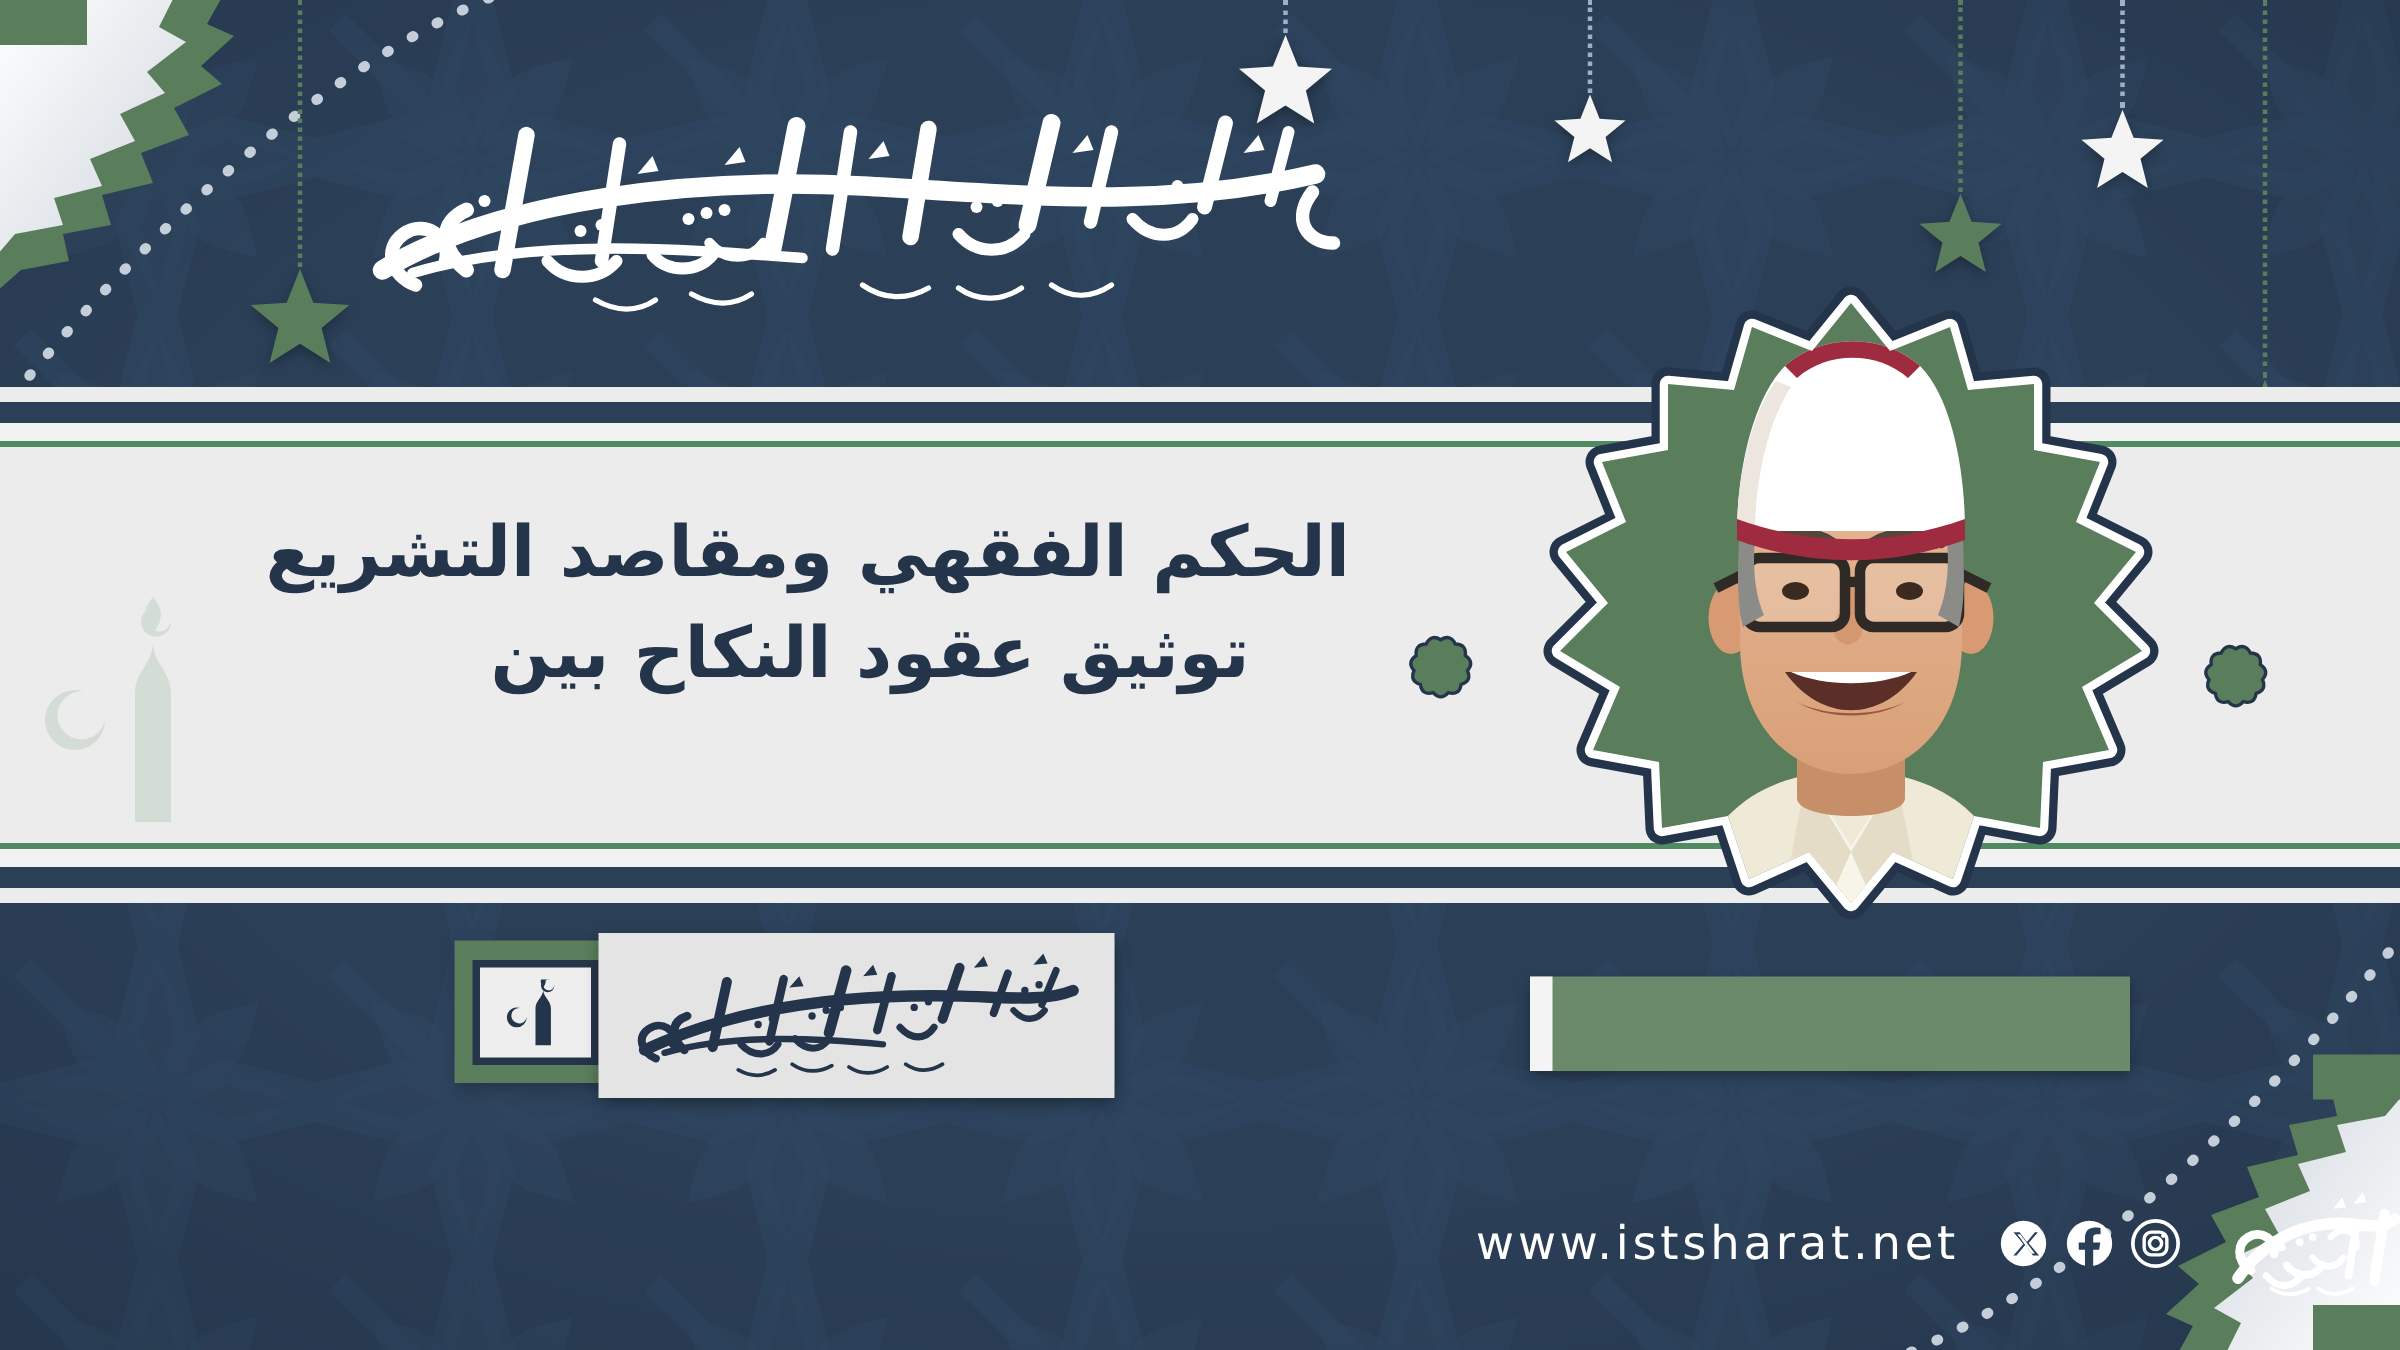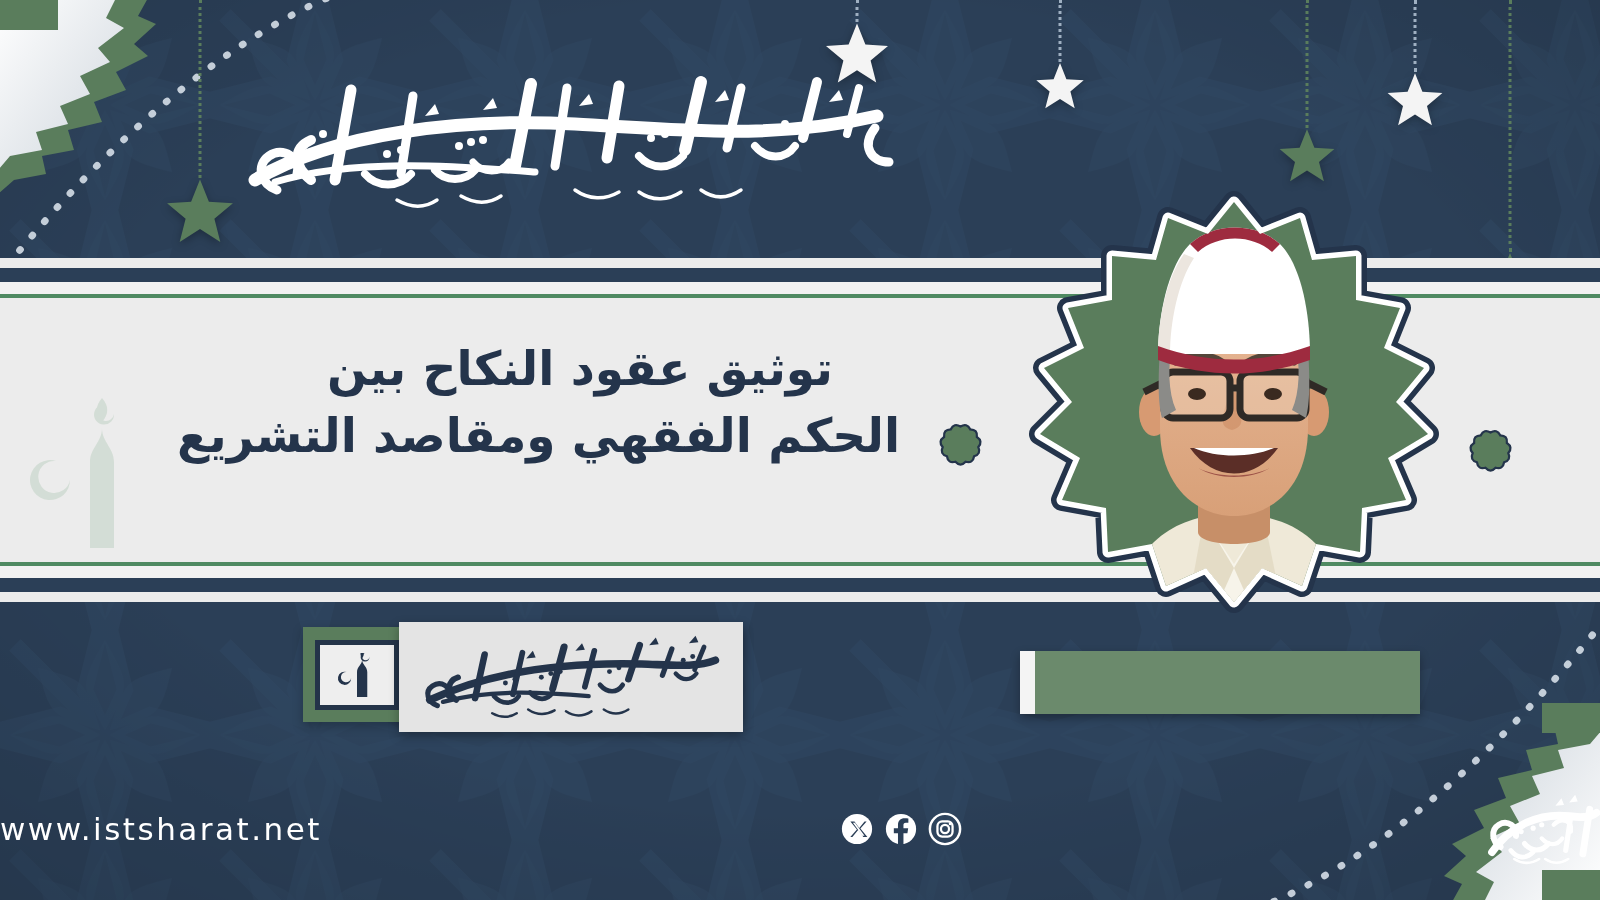--- a/index.html
+++ b/index.html
@@ -78,21 +78,21 @@
   .speaker { position:absolute; left:1020px; top:651px; width:400px; height:63px;
              background:#6b8a6c; display:flex; align-items:center;
              justify-content:center; box-shadow:0 4px 9px rgba(0,0,0,.3); }
   .speaker-accent { position:absolute; left:0; top:0; width:15px; height:63px;
                     background:#f4f4f4; }
   .speaker-name { color:#ffffff; font-size:31px; font-weight:bold; direction:rtl;
                   letter-spacing:.5px; padding-right:14px; }
 
   
   .footer { position:absolute; left:0; right:0; bottom:28px; height:86px;
-            display:flex; align-items:center; justify-content:space-between; gap:26px; }
+            display:flex; align-items:center; justify-content:flex-start; gap:26px; }
   .footer-logo { width:120px; height:78px; }
   .social { display:flex; align-items:center; gap:10px; }
   .social-icon { width:34px; height:34px; cursor:pointer; }
   .site-url { color:#ffffff; font-size:31px; letter-spacing:2.5px;
               font-family:"DejaVu Sans","Liberation Sans",sans-serif; direction:ltr; }
 </style>
 </head>
 <body>
 
 <div id="banner">
@@ -287,22 +287,22 @@
         </g>
       </svg>
       <svg class="rosette" width="45" height="45" viewBox="0 0 100 100" style="left: 1468px; top: 428px;">
         <g>
           <path d="M50.0 10.0 Q64.4 1.1 71.6 16.3 Q88.5 16.6 86.4 33.4 Q100.5 42.7 89.6 55.7 Q96.4 71.2 80.2 76.2 Q77.6 92.9 61.3 88.4 Q50.0 101.0 38.7 88.4 Q22.4 92.9 19.8 76.2 Q3.6 71.2 10.4 55.7 Q-0.5 42.7 13.6 33.4 Q11.5 16.6 28.4 16.3 Q35.6 1.1 50.0 10.0 Z" fill="#5a7d5c" stroke="#24344b" stroke-width="5"></path>
         </g>
       </svg>
     </div>
 
   <div class="title-block">
+    <div class="title-line">الحكم الفقهي ومقاصد التشريع</div>
     <div class="title-line">توثيق عقود النكاح بين</div>
-    <div class="title-line">الحكم الفقهي ومقاصد التشريع</div>
   </div>
 
   <div class="portrait">
     <svg viewBox="0 0 452 430" style="width:100%;height:100%;overflow:visible" aria-hidden="true">
       <defs>
         <clipPath id="medalClip">
           <path d="M226 6 L252 38 L292 22 L304 64 L348 60 L348 104 L392 112 L376 152
                    L416 172 L388 206 L420 238 L380 262 L398 304 L354 312 L352 356
                    L308 348 L294 390 L254 372 L226 406 L198 372 L158 390 L144 348
                    L100 356 L98 312 L54 304 L72 262 L32 238 L64 206 L36 172 L76 152

